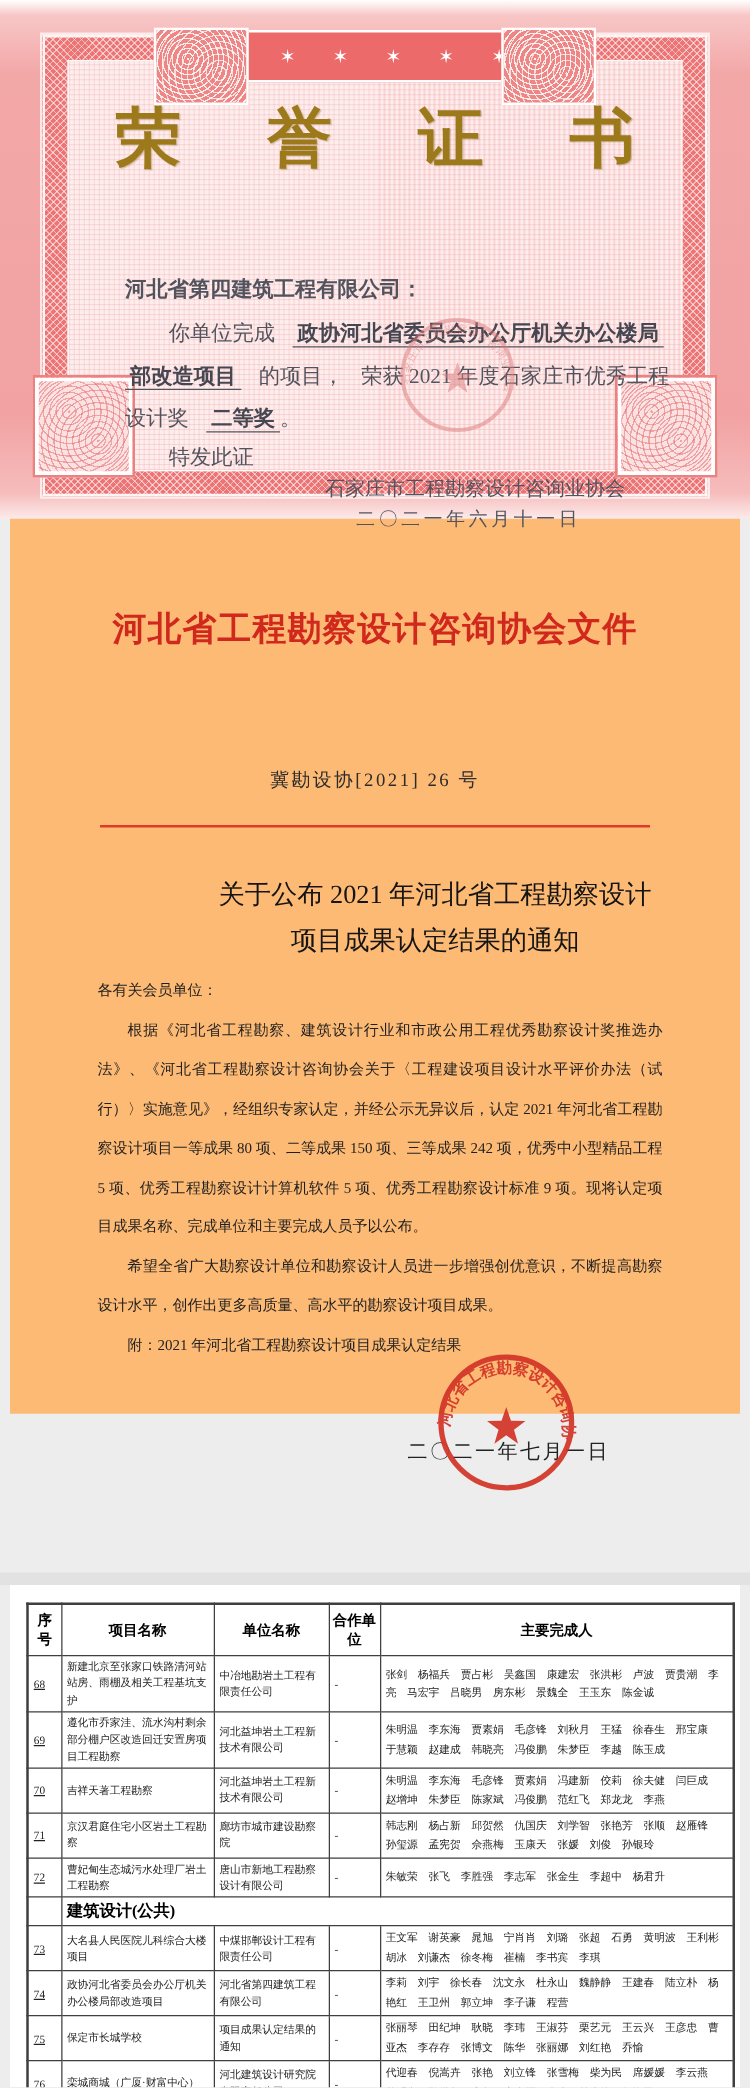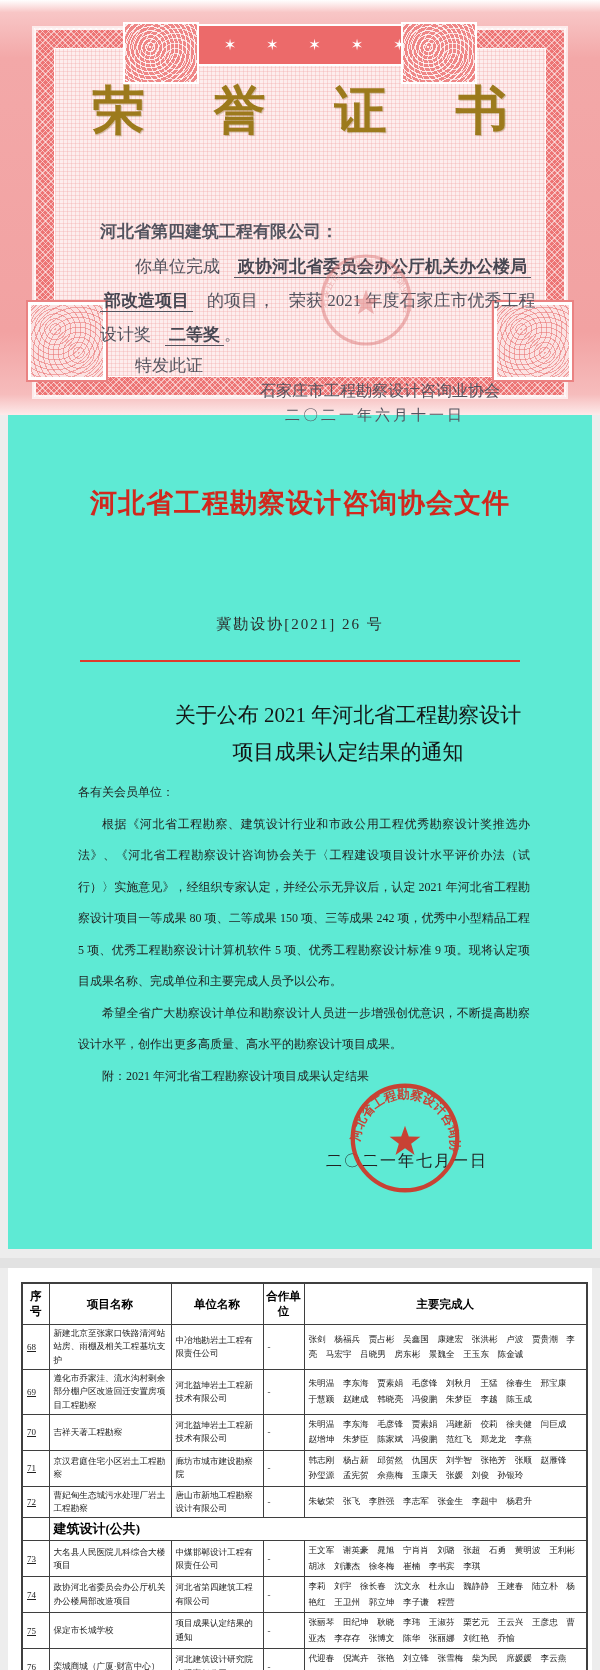--- a/index.html
+++ b/index.html
@@ -44,21 +44,21 @@
   .cert-line1{top:215px;left:135px;}
   .cert-line2{top:249px;left:100px;}
   .cert-line3{top:283px;left:100px;}
   .cert-issue{top:314px;left:135px;}
   .cert-issuer{top:341px;left:230px;width:300px;text-align:center;font-size:16px;}
   .cert-date{top:366px;left:240px;width:270px;text-align:center;font-size:15px;letter-spacing:3px;}
   .gap-sm{display:inline-block;width:14px;}
   .cert-seal{position:absolute;left:318px;top:252px;width:96px;height:96px;opacity:.5;z-index:6;}
 
   
-  .doc-section{position:absolute;top:415px;left:8px;right:8px;height:834px;background:#5eead4;}
+  .doc-section{position:absolute;top:415px;left:8px;right:8px;height:716px;background:#fdba74;}
   .doc-header{position:absolute;top:70px;left:0;width:100%;text-align:center;
     color:#d1281e;font-size:27px;font-weight:bold;letter-spacing:1px;}
   .doc-number{position:absolute;top:200px;left:0;width:100%;text-align:center;
     color:#2b2b2b;font-size:15px;letter-spacing:2px;}
   .doc-redline{position:absolute;top:245px;left:72px;right:72px;height:2px;background:#dd3a2c;}
   .doc-title{position:absolute;top:282px;left:0;width:100%;text-align:center;
     color:#141414;font-size:21px;font-weight:normal;line-height:37px;margin-left:48px;}
   .doc-body{position:absolute;top:362px;left:70px;right:62px;
     color:#1f1f1f;font-size:12px;line-height:31.5px;text-align:justify;}
   .doc-body p{margin:0;}

